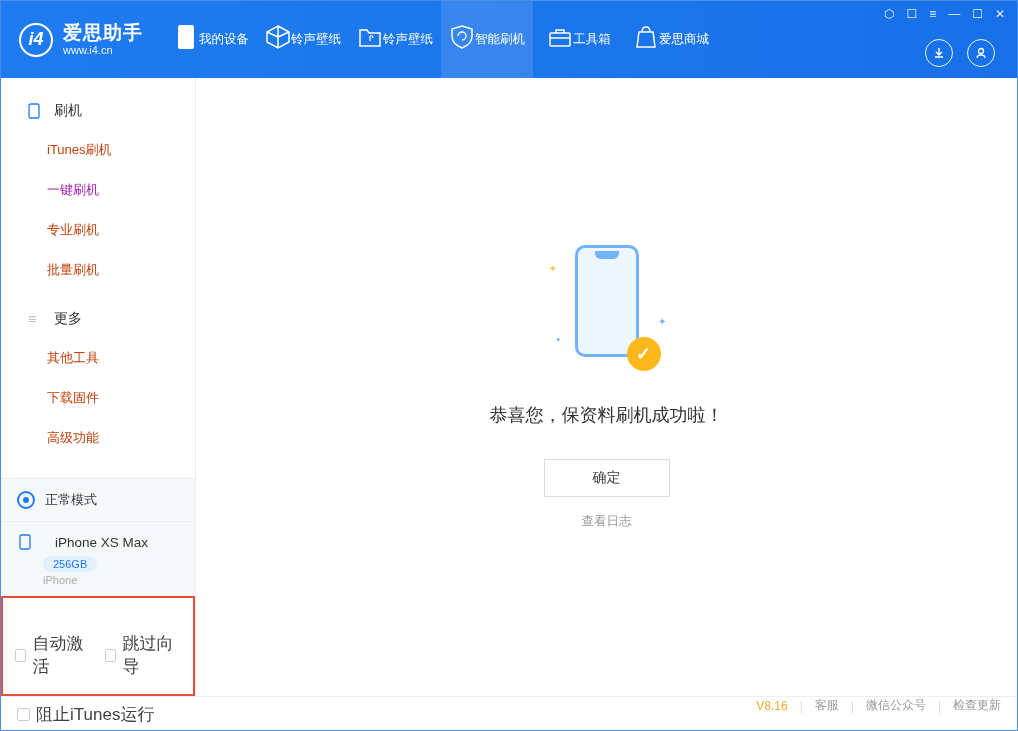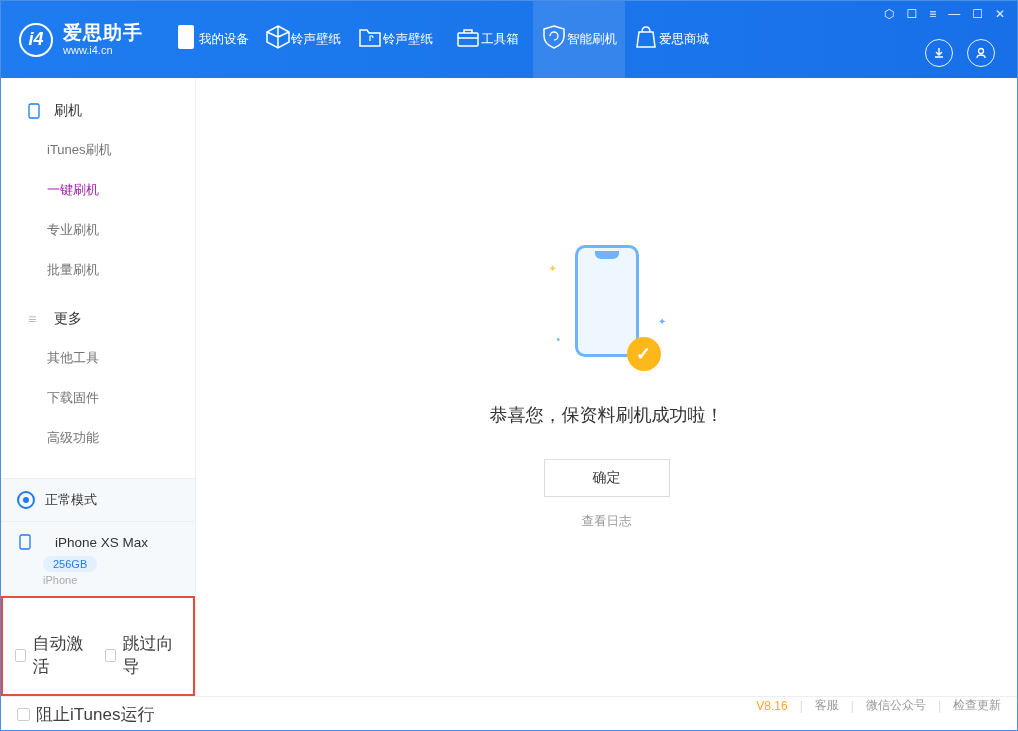--- a/index.html
+++ b/index.html
@@ -22,21 +22,21 @@
 .win-controls { display: flex; justify-content: flex-end; gap: 12px; padding: 6px 12px; font-size: 12px; }
 .win-controls span { cursor: pointer; opacity: 0.9; }
 .account-icons { display: flex; justify-content: flex-end; gap: 14px; padding-right: 22px; align-items: center; flex: 1; }
 .circle-btn { width: 28px; height: 28px; border: 1.5px solid rgba(255,255,255,0.9); border-radius: 50%; display: flex; align-items: center; justify-content: center; cursor: pointer; }
 
 .body-area { display: flex; height: 618px; }
 .sidebar { width: 195px; border-right: 1px solid #eee; display: flex; flex-direction: column; }
 .side-scroll { flex: 1; padding-top: 14px; }
 .side-section { display: flex; align-items: center; padding: 10px 27px; font-size: 14px; color: #333; font-weight: 500; }
 .side-section .sec-icon { width: 16px; margin-right: 10px; color: #1e7cf0; display: inline-flex; }
-.side-item { padding: 11px 0 11px 46px; font-size: 13px; color: #737373; cursor: pointer; }
+.side-item { padding: 11px 0 11px 46px; font-size: 13px; color: #c2410c; cursor: pointer; }
 .side-item.active { color: #a21caf; }
 
 .device-bar { padding: 12px 16px; background: #f6f9fc; border-top: 1px solid #eee; display: flex; align-items: center; font-size: 13px; color: #333; }
 .device-bar .mode-icon { width: 18px; height: 18px; border: 2px solid #1e7cf0; border-radius: 50%; margin-right: 10px; position: relative; }
 .device-bar .mode-icon::after { content: ""; position: absolute; width: 6px; height: 6px; background: #1e7cf0; border-radius: 50%; top: 4px; left: 4px; }
 
 .device-card { padding: 12px 16px 10px; border-top: 1px solid #eee; background: #f6f9fc; }
 .device-card .dev-row { display: flex; align-items: center; gap: 22px; }
 .dev-icon { width: 16px; height: 16px; }
 .dev-name { font-size: 13.5px; color: #333; font-weight: 500; }
@@ -95,37 +95,37 @@
     </div>
     <div class="nav-tab">
       <div class="nav-tab-icon">
           <svg width="24" height="22" viewBox="0 0 24 22">
             <path d="M2 4 L9 4 L11 7 L22 7 L22 20 L2 20 Z" fill="none" stroke="#fff" stroke-width="1.5"></path>
             <path d="M12 10 L12 15 M12 10 Q15 9 15 12" fill="none" stroke="#fff" stroke-width="1.2"></path>
           </svg>
         </div>
       <span>铃声壁纸</span>
     </div>
+    <div class="nav-tab active">
+      <div class="nav-tab-icon">
+          <svg width="24" height="26" viewBox="0 0 24 26">
+            <path d="M12 2 L22 5 L22 12 Q22 20 12 24 Q2 20 2 12 L2 5 Z" fill="none" stroke="#fff" stroke-width="1.5"></path>
+            <path d="M8 12 A4 4 0 1 1 12 16" fill="none" stroke="#fff" stroke-width="1.3"></path>
+          </svg>
+        </div>
+      <span>智能刷机</span>
+    </div>
     <div class="nav-tab">
       <div class="nav-tab-icon">
           <svg width="26" height="22" viewBox="0 0 26 22">
             <rect x="3" y="7" width="20" height="13" rx="1" fill="none" stroke="#fff" stroke-width="1.5"></rect>
             <path d="M9 7 L9 4 L17 4 L17 7 M3 12 L23 12" fill="none" stroke="#fff" stroke-width="1.5"></path>
           </svg>
         </div>
       <span>工具箱</span>
-    </div>
-    <div class="nav-tab active">
-      <div class="nav-tab-icon">
-          <svg width="24" height="26" viewBox="0 0 24 26">
-            <path d="M12 2 L22 5 L22 12 Q22 20 12 24 Q2 20 2 12 L2 5 Z" fill="none" stroke="#fff" stroke-width="1.5"></path>
-            <path d="M8 12 A4 4 0 1 1 12 16" fill="none" stroke="#fff" stroke-width="1.3"></path>
-          </svg>
-        </div>
-      <span>智能刷机</span>
     </div>
     <div class="nav-tab">
       <div class="nav-tab-icon">
           <svg width="22" height="24" viewBox="0 0 22 24">
             <path d="M4 7 L18 7 L20 22 L2 22 Z M7 7 Q7 2 11 2 Q15 2 15 7" fill="none" stroke="#fff" stroke-width="1.5"></path>
           </svg>
         </div>
       <span>爱思商城</span>
     </div>
   </div>

